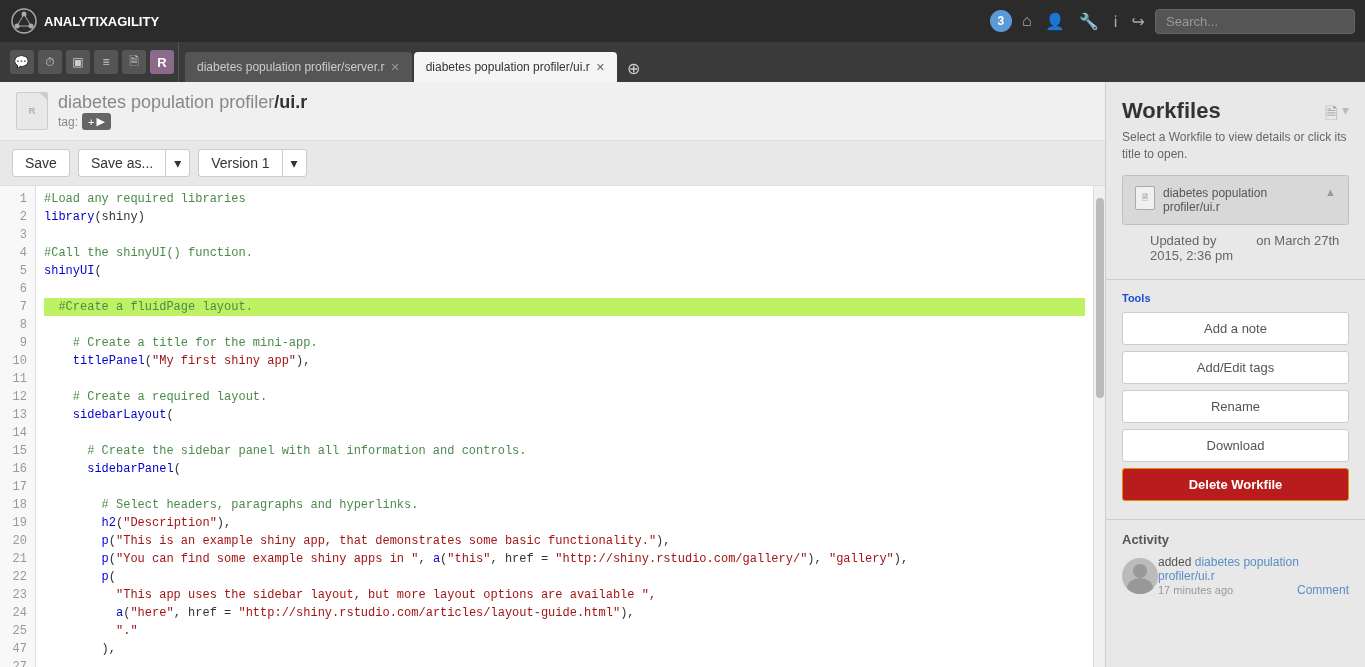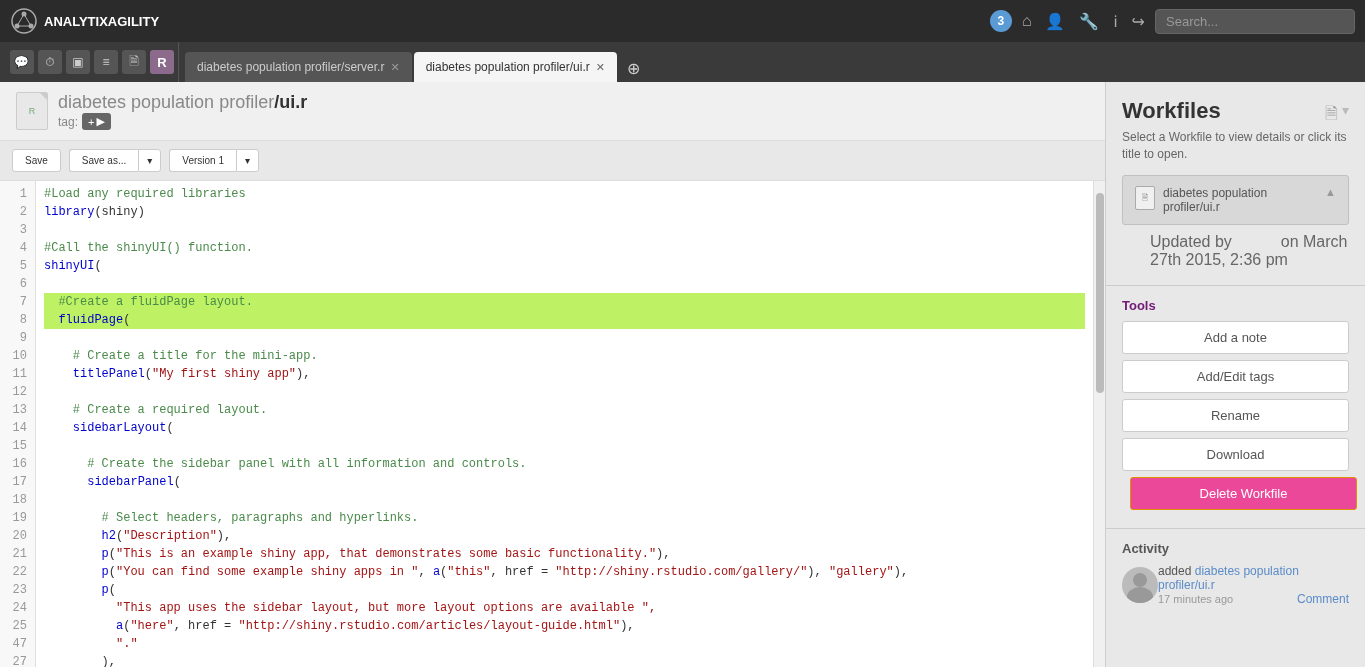--- a/index.html
+++ b/index.html
@@ -208,21 +208,21 @@
       align-items: center;
       gap: 8px;
       border-bottom: 1px solid #ddd;
       flex-shrink: 0;
     }
     .toolbar-btn {
       background: white;
       border: 1px solid #ccc;
       border-radius: 3px;
       padding: 5px 12px;
-      font-size: 10px;
+      font-size: 14px;
       cursor: pointer;
       color: #333;
     }
     .toolbar-btn-group {
       display: flex;
     }
     .toolbar-btn-group .toolbar-btn:not(:last-child) {
       border-right: none;
       border-radius: 3px 0 0 3px;
     }
@@ -341,57 +341,56 @@
       font-size: 12px;
       color: #555;
       flex: 1;
     }
     .sidebar-file-version {
       font-size: 11px;
       color: #999;
       margin-left: auto;
     }
     .sidebar-updated {
-      font-size: 16px;
+      font-size: 13px;
       color: #666;
       margin-top: 8px;
       padding: 0 0 0 28px;
     }
     .sidebar-updated strong { color: #555; }
 
     
     .sidebar-tools {
       padding: 12px 16px;
       border-bottom: 1px solid #ccc;
     }
     .sidebar-tools-title {
-      font-size: 13px;
+      font-size: 11px;
       font-weight: bold;
-      color: #701a75;
+      color: #1d4ed8;
       margin-bottom: 8px;
     }
     .tool-btn {
       display: block;
       width: 100%;
       background: white;
       border: 1px solid #ccc;
       border-radius: 3px;
       padding: 8px;
       text-align: center;
       font-size: 13px;
       color: #555;
       cursor: pointer;
       margin-bottom: 6px;
     }
     .tool-btn.danger {
-      background: #ec4899;
+      background: #b91c1c;
       color: white;
       border-color: #e09000;
-      font-weight: normal;
-      margin-left: 8px;
+      font-weight: bold;
     }
 
     
     .sidebar-activity {
       padding: 12px 16px;
       flex: 1;
       overflow-y: auto;
     }
     .activity-title {
       font-size: 13px;
@@ -556,21 +555,20 @@
           <div>27</div>
         </div>
       <div class="code-content" id="code-content">
           <div class="code-line"><span class="c-comment">#Load any required libraries</span></div>
           <div class="code-line"><span class="c-function">library</span>(shiny)</div>
           <div class="code-line">&nbsp;</div>
           <div class="code-line"><span class="c-comment">#Call the shinyUI() function.</span></div>
           <div class="code-line"><span class="c-function">shinyUI</span>(</div>
           <div class="code-line">&nbsp;</div>
           <div class="code-line highlighted"><span class="c-comment">  #Create a fluidPage layout.</span></div>
-          <div class="code-line highlighted">  <span class="c-function">fluidPage</span>(</div>
           <div class="code-line">&nbsp;</div>
           <div class="code-line"><span class="c-comment">    # Create a title for the mini-app.</span></div>
           <div class="code-line">    <span class="c-function">titlePanel</span>(<span class="c-string">"My first shiny app"</span>),</div>
           <div class="code-line">&nbsp;</div>
           <div class="code-line"><span class="c-comment">    # Create a required layout.</span></div>
           <div class="code-line">    <span class="c-function">sidebarLayout</span>(</div>
           <div class="code-line">&nbsp;</div>
           <div class="code-line"><span class="c-comment">      # Create the sidebar panel with all information and controls.</span></div>
           <div class="code-line">      <span class="c-function">sidebarPanel</span>(</div>
           <div class="code-line">&nbsp;</div>

